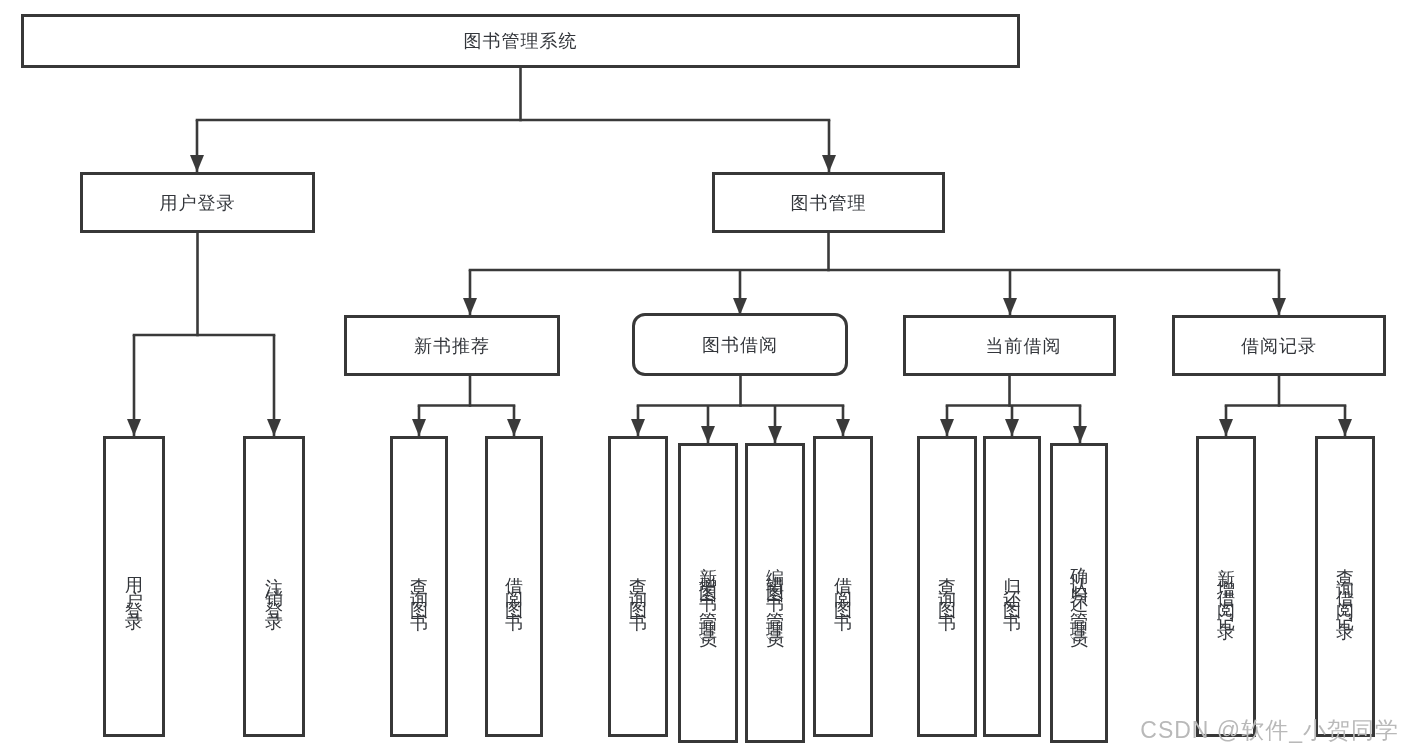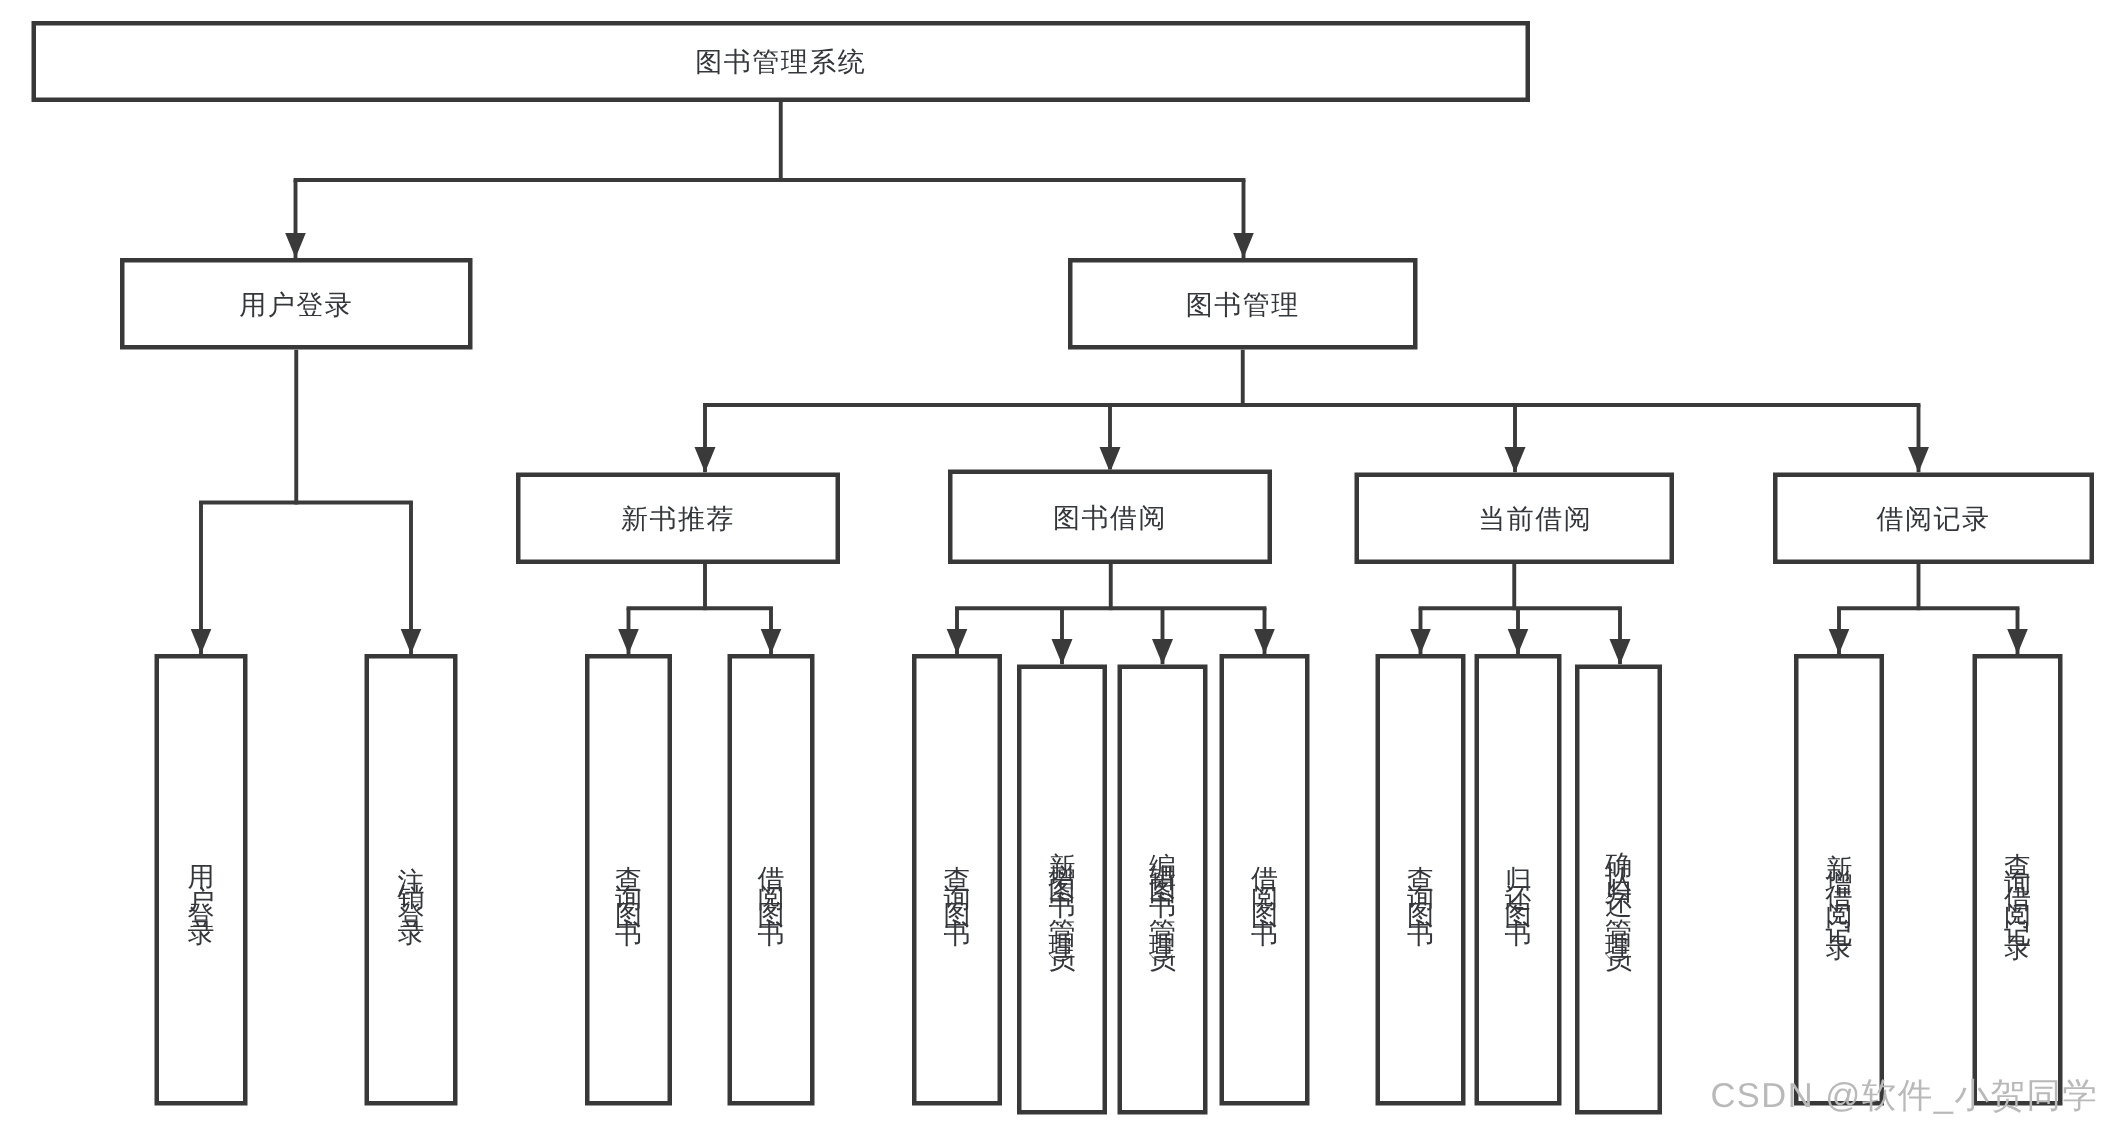--- a/index.html
+++ b/index.html
@@ -116,23 +116,23 @@
       <line x1="1345" y1="405.5" x2="1345" y2="436" marker-end="url(#arw)"></line>
     </g>
   </svg>
 
   <div class="node node-h" style="left:21px;top:14px;width:999px;height:54px;">图书管理系统</div>
 
   <div class="node node-h" style="left:80px;top:172px;width:235px;height:61px;">用户登录</div>
   <div class="node node-h" style="left:712px;top:172px;width:233px;height:61px;">图书管理</div>
 
   <div class="node node-h" style="left:344px;top:315px;width:216px;height:61px;">新书推荐</div>
-  <div class="node node-h" style="left:632px;top:313px;width:216px;height:63px;">图书借阅</div>
+  <div class="node node-h" style="left:632px;top:313px;width:216px;height:63px;border-radius:13px;">图书借阅</div>
   <div class="node node-h" style="left:903px;top:315px;width:213px;height:61px;padding-left:28px;">当前借阅</div>
-  <div class="node node-h" style="left:1172px;top:315px;width:214px;height:61px;margin-left:10px;">借阅记录</div>
+  <div class="node node-h" style="left:1172px;top:315px;width:214px;height:61px;">借阅记录</div>
 
   <div class="node node-v" style="left:103px;top:436px;width:62px;height:301px;">用户登录</div>
   <div class="node node-v" style="left:243px;top:436px;width:62px;height:301px;">注销登录</div>
 
   <div class="node node-v" style="left:390px;top:436px;width:58px;height:301px;">查询图书</div>
   <div class="node node-v" style="left:485px;top:436px;width:58px;height:301px;">借阅图书</div>
 
   <div class="node node-v" style="left:608px;top:436px;width:60px;height:301px;">查询图书</div>
   <div class="node node-v" style="left:678px;top:443px;width:60px;height:300px;letter-spacing:9px;">新增图书（管理员）</div>
   <div class="node node-v" style="left:745px;top:443px;width:60px;height:300px;letter-spacing:9px;">编辑图书（管理员）</div>

